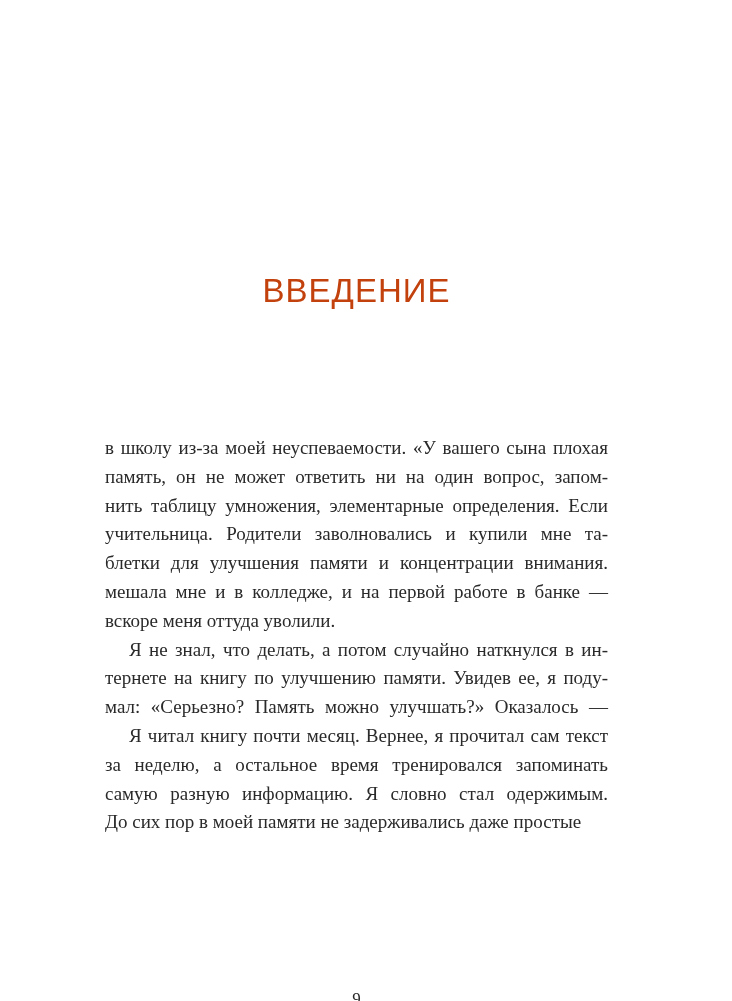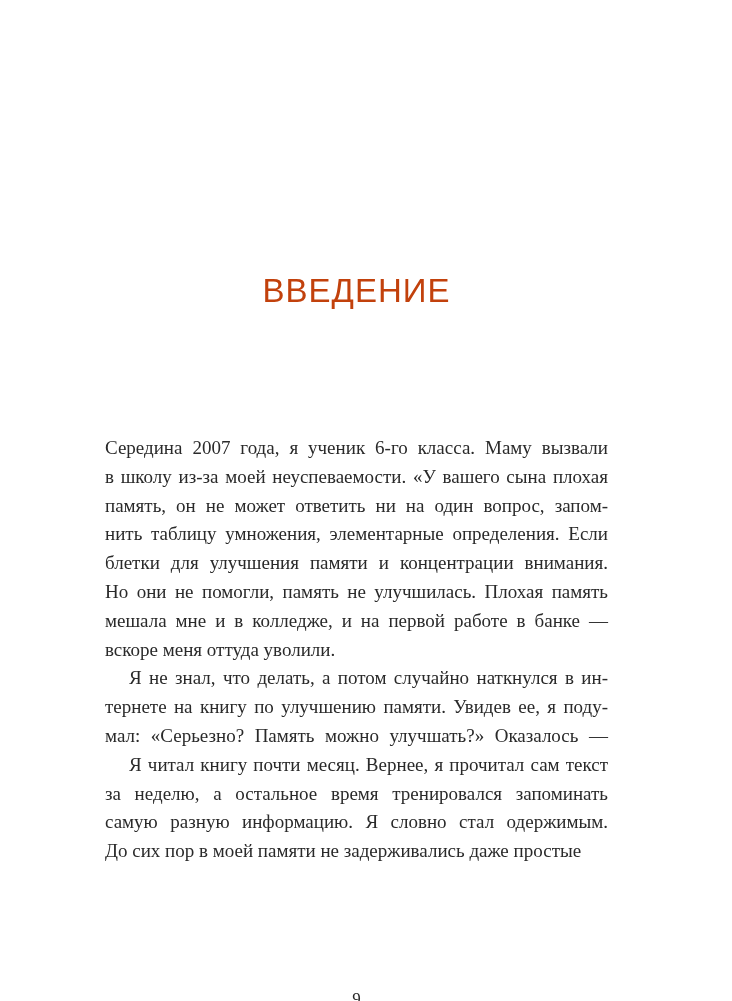--- a/index.html
+++ b/index.html
@@ -67,26 +67,25 @@
   }
 </style>
 </head>
 <body>
 
 <div class="page">
   <h1 class="chapter-heading">ВВЕДЕНИЕ</h1>
 
   <div class="body-text">
       <div class="paragraph">
-        <div class="line">Середина 2007 года, я ученик 6-го класса. Маму вызвали</div>
         <div class="line">в школу из-за моей неуспеваемости. «У вашего сына плохая</div>
         <div class="line">память, он не может ответить ни на один вопрос, запом-</div>
         <div class="line">нить таблицу умножения, элементарные определения. Если</div>
+        <div class="line">учительница. Родители заволновались и купили мне та-</div>
         <div class="line">блетки для улучшения памяти и концентрации внимания.</div>
-        <div class="line">Но они не помогли, память не улучшилась. Плохая память</div>
         <div class="line">мешала мне и в колледже, и на первой работе в банке —</div>
         <div class="line last">вскоре меня оттуда уволили.</div>
       </div>
       <div class="paragraph indent">
         <div class="line">Я не знал, что делать, а потом случайно наткнулся в ин-</div>
         <div class="line">тернете на книгу по улучшению памяти. Увидев ее, я поду-</div>
         <div class="line">мал: «Серьезно? Память можно улучшать?» Оказалось —</div>
       </div>
       <div class="paragraph indent">
         <div class="line">Я читал книгу почти месяц. Вернее, я прочитал сам текст</div>

